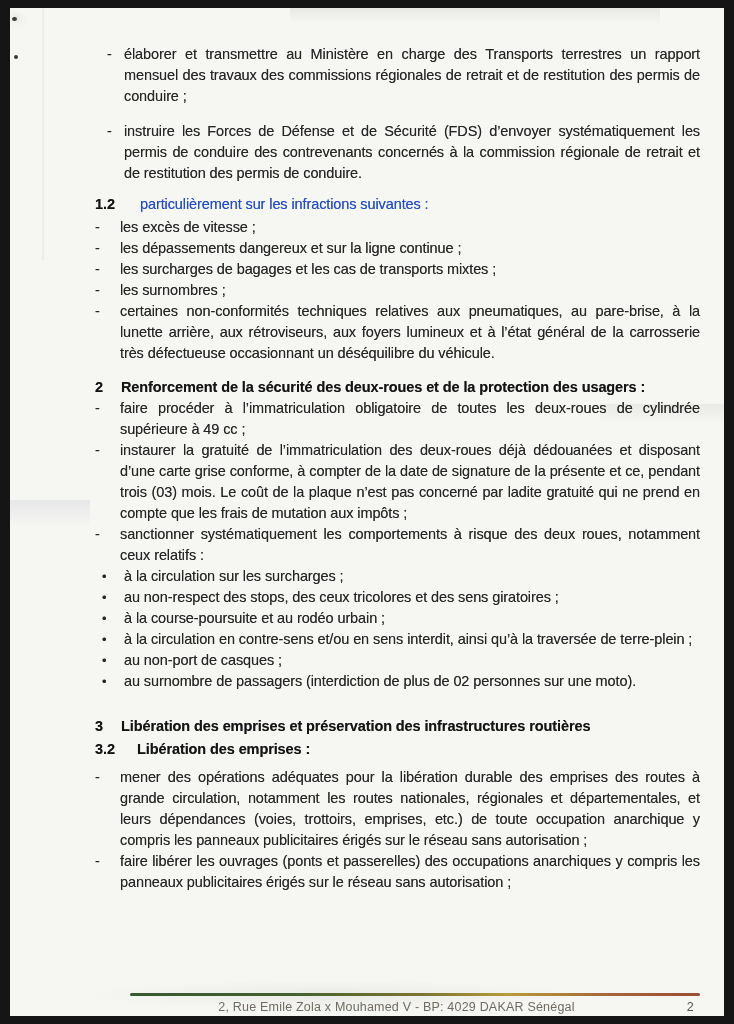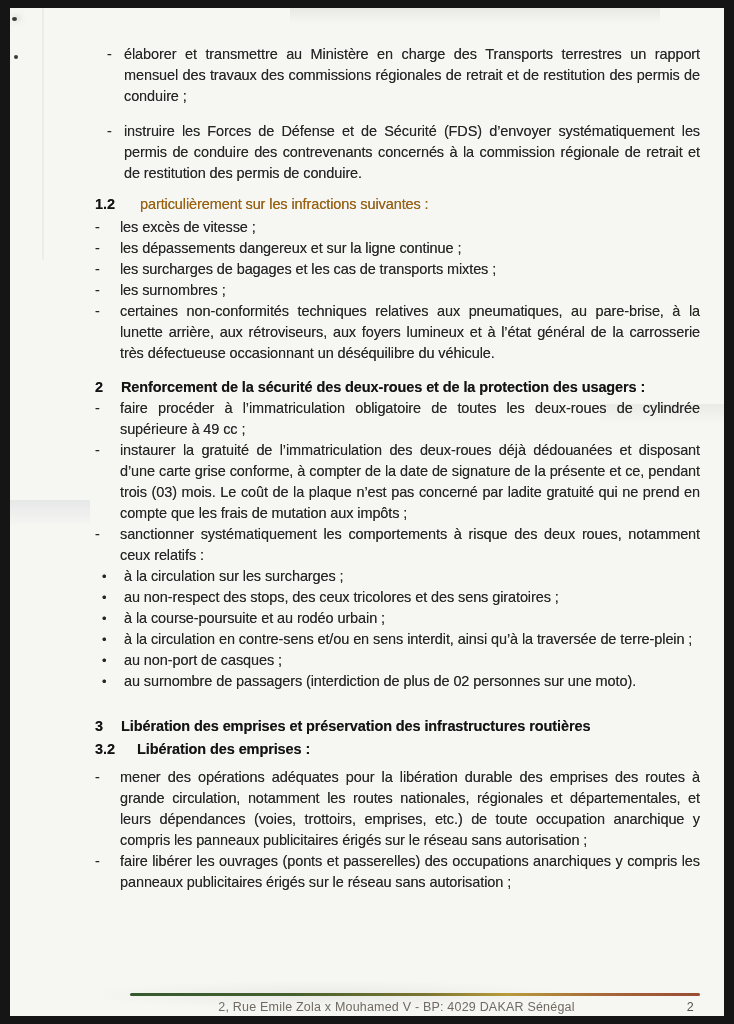--- a/index.html
+++ b/index.html
@@ -42,21 +42,21 @@
   .intro .mk{width:17px;}
   .intro .row + .row{margin-top:14px;}
 
   .heading{display:flex;font-weight:bold;color:#141414;}
   .heading .num{flex:none;}
   .num-wide{width:45px;}
   .num-slim{width:26px;}
   .num-mid{width:42px;}
   .hbody{flex:1;}
   .ht{display:block;text-align:justify;text-align-last:justify;}
-  .hs{display:block;font-weight:normal;color:#a16207;}
+  .hs{display:block;font-weight:normal;color:#1d4ed8;}
   .h12{margin-top:10px;}
   .h2x{margin-top:13px;}
   .h2x .hbody,.h3x .hbody{text-align:justify;}
   .h3x{margin-top:24px;}
   .h32{margin-top:2px;}
 
   .infr{margin-top:2px;}
   .s2list{margin-top:0;}
   .blist{margin-left:7px;}
   .blist .mk{width:22px;font-size:13px;}

